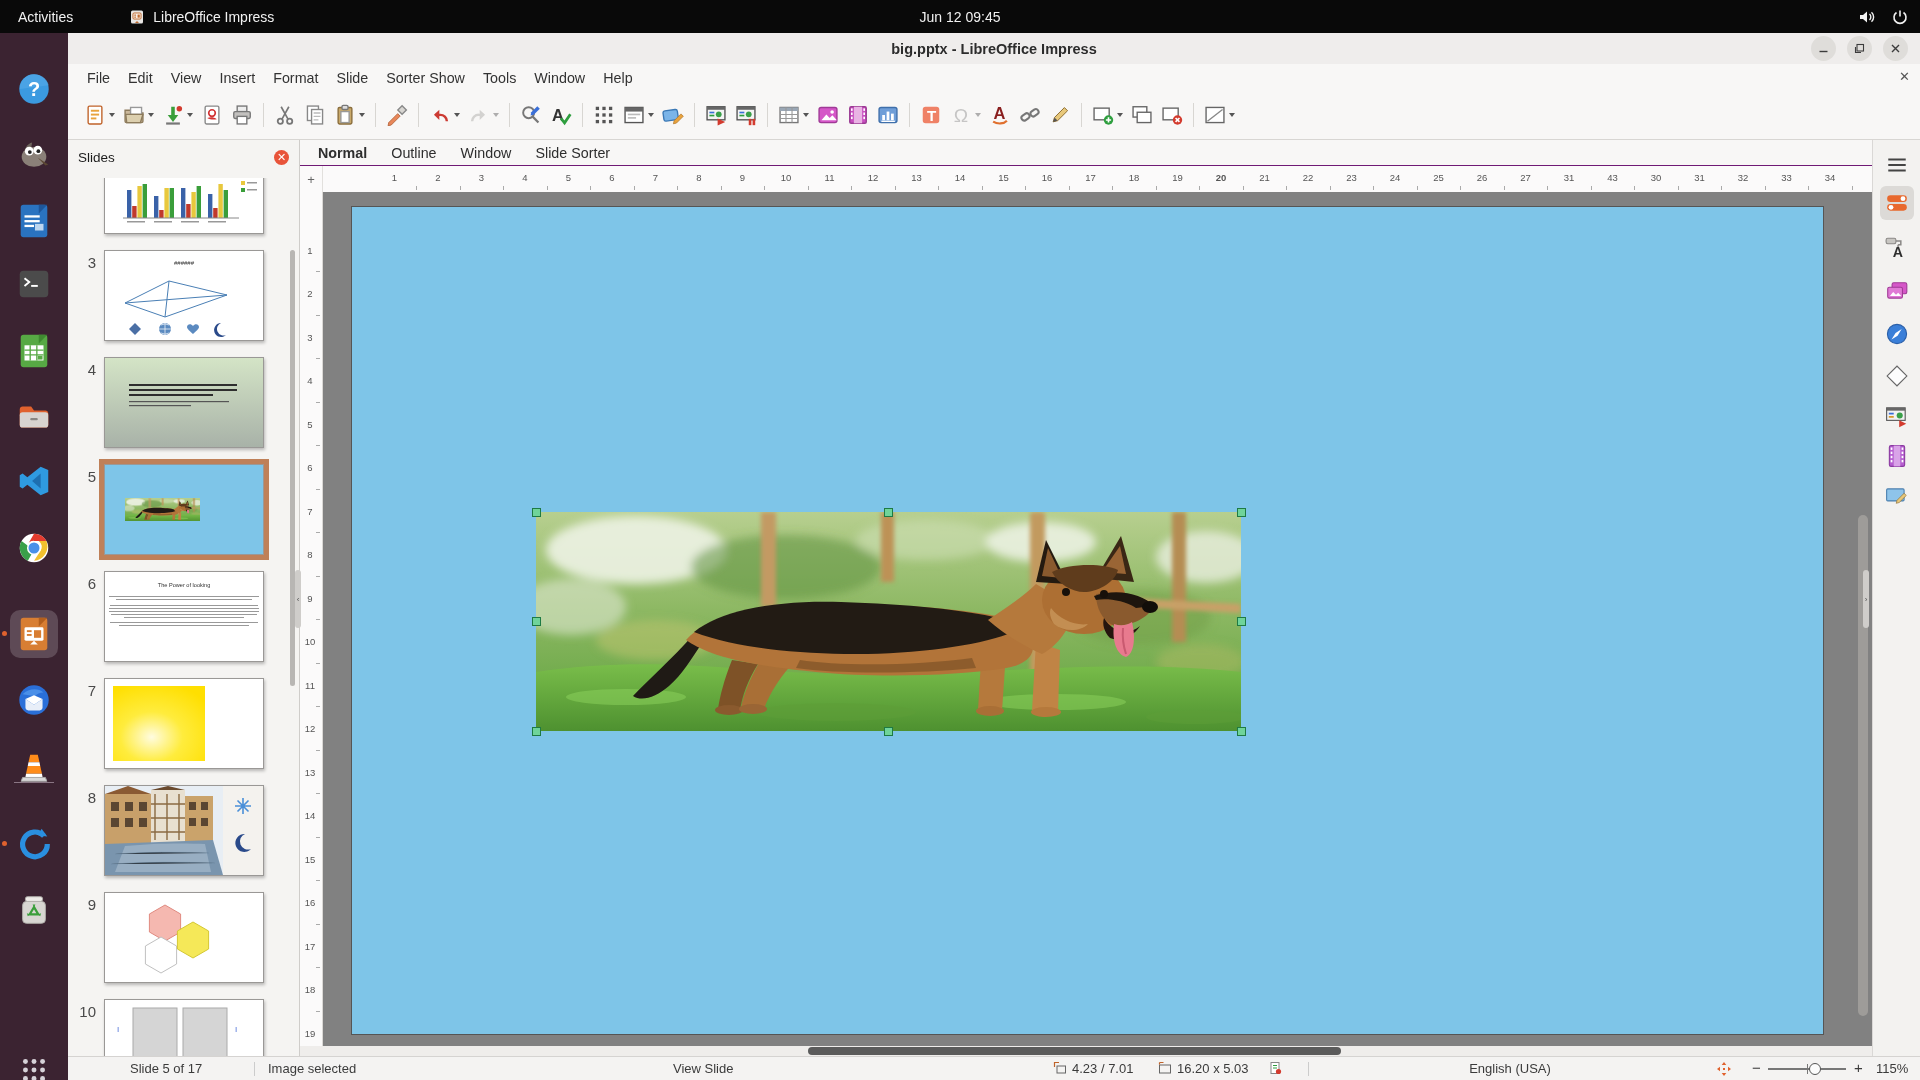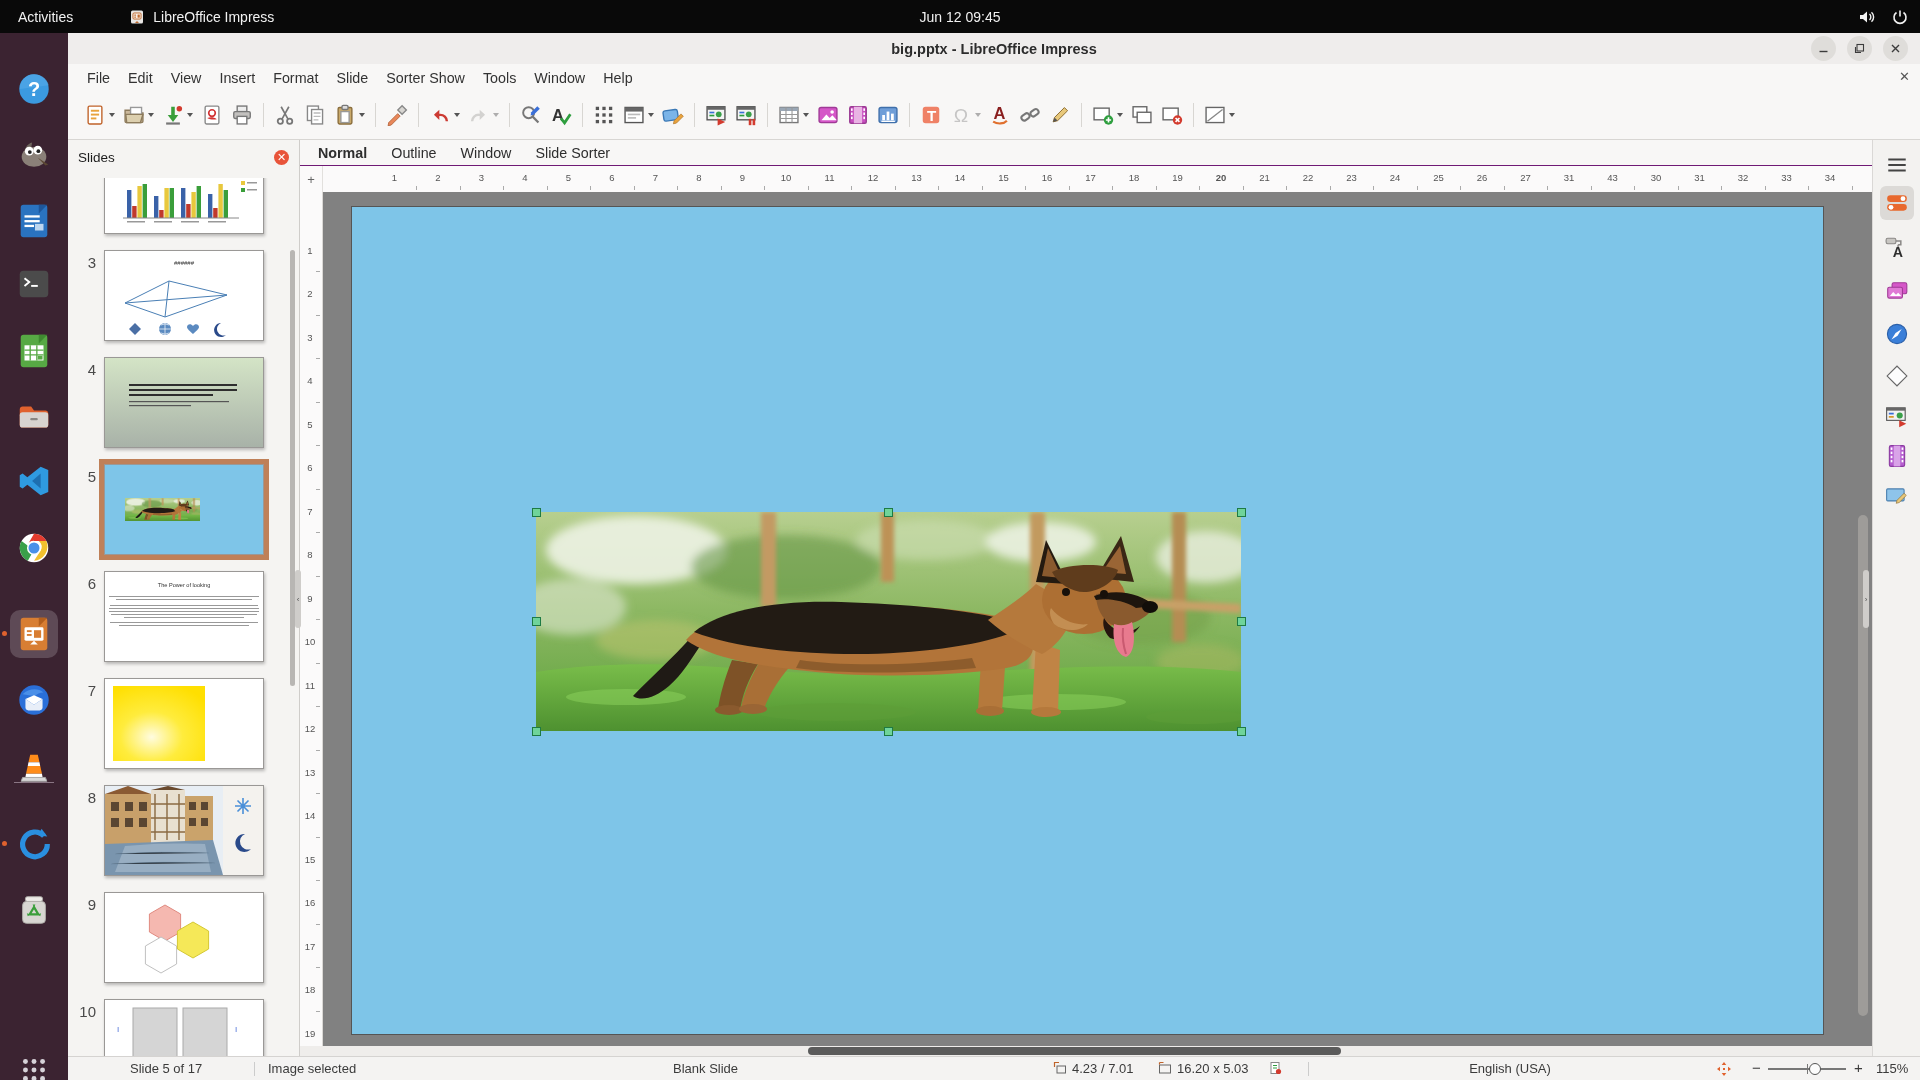--- a/index.html
+++ b/index.html
@@ -1116,21 +1116,21 @@
         <rect x="1.5" y="4.5" width="16" height="11" rx="1" fill="#8ec4ea" stroke="#4a7fae"></rect>
         <path d="M11 15l6.5-6.5 2 2-6.5 6.5-2.7.7z" fill="#e8c87a" stroke="#8a6a2e" stroke-width=".6"></path>
       </svg>
     </div>
   </div>
 
 <div id="statusbar">
   <span class="sit" style="left:62px">Slide 5 of 17</span>
   <span class="ssep" style="left:186px"></span>
   <span class="sit" style="left:200px">Image selected</span>
-  <span class="sit" style="left:605px">Blank Slide</span>
+  <span class="sit" style="left:605px">View Slide</span>
   <span class="sit" style="left:985px">
     <svg width="14" height="14" viewBox="0 0 14 14" style="display:inline">
         <path d="M1.5 6V1.5H6" fill="none" stroke="#c0632a" stroke-width="1.2"></path>
         <rect x="4" y="5" width="8.5" height="7" fill="none" stroke="#666"></rect>
       </svg>
   </span>
   <span class="sit" style="left:1004px">4.23 / 7.01</span>
   <span class="sit" style="left:1090px">
     <svg width="14" height="14" viewBox="0 0 14 14" style="display:inline">
         <rect x="1.5" y="4" width="11" height="8" fill="none" stroke="#666"></rect>

